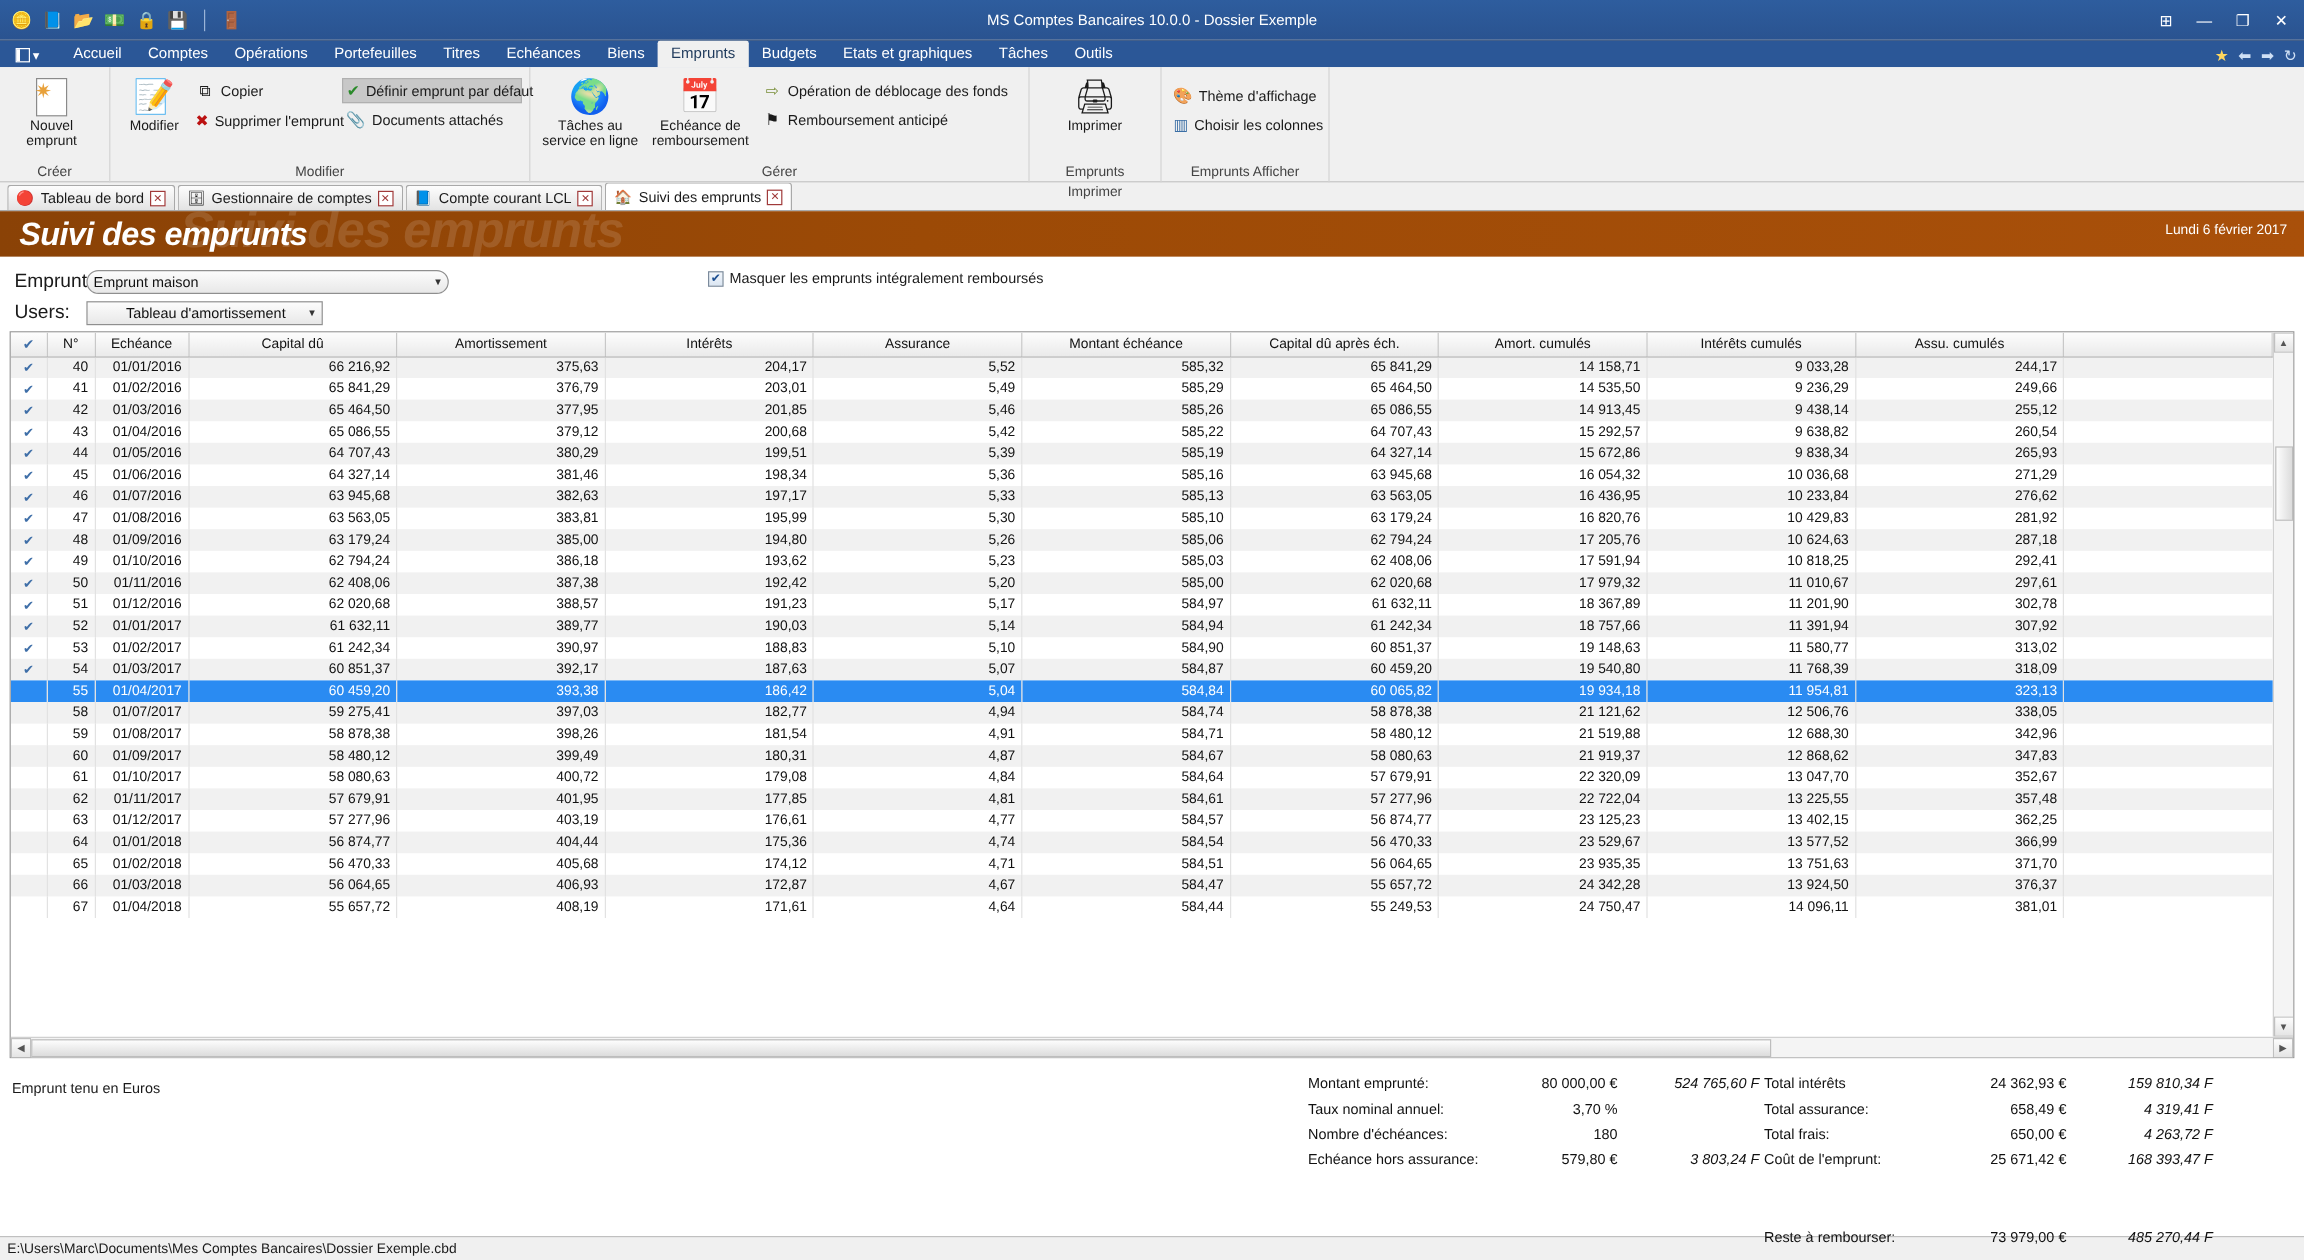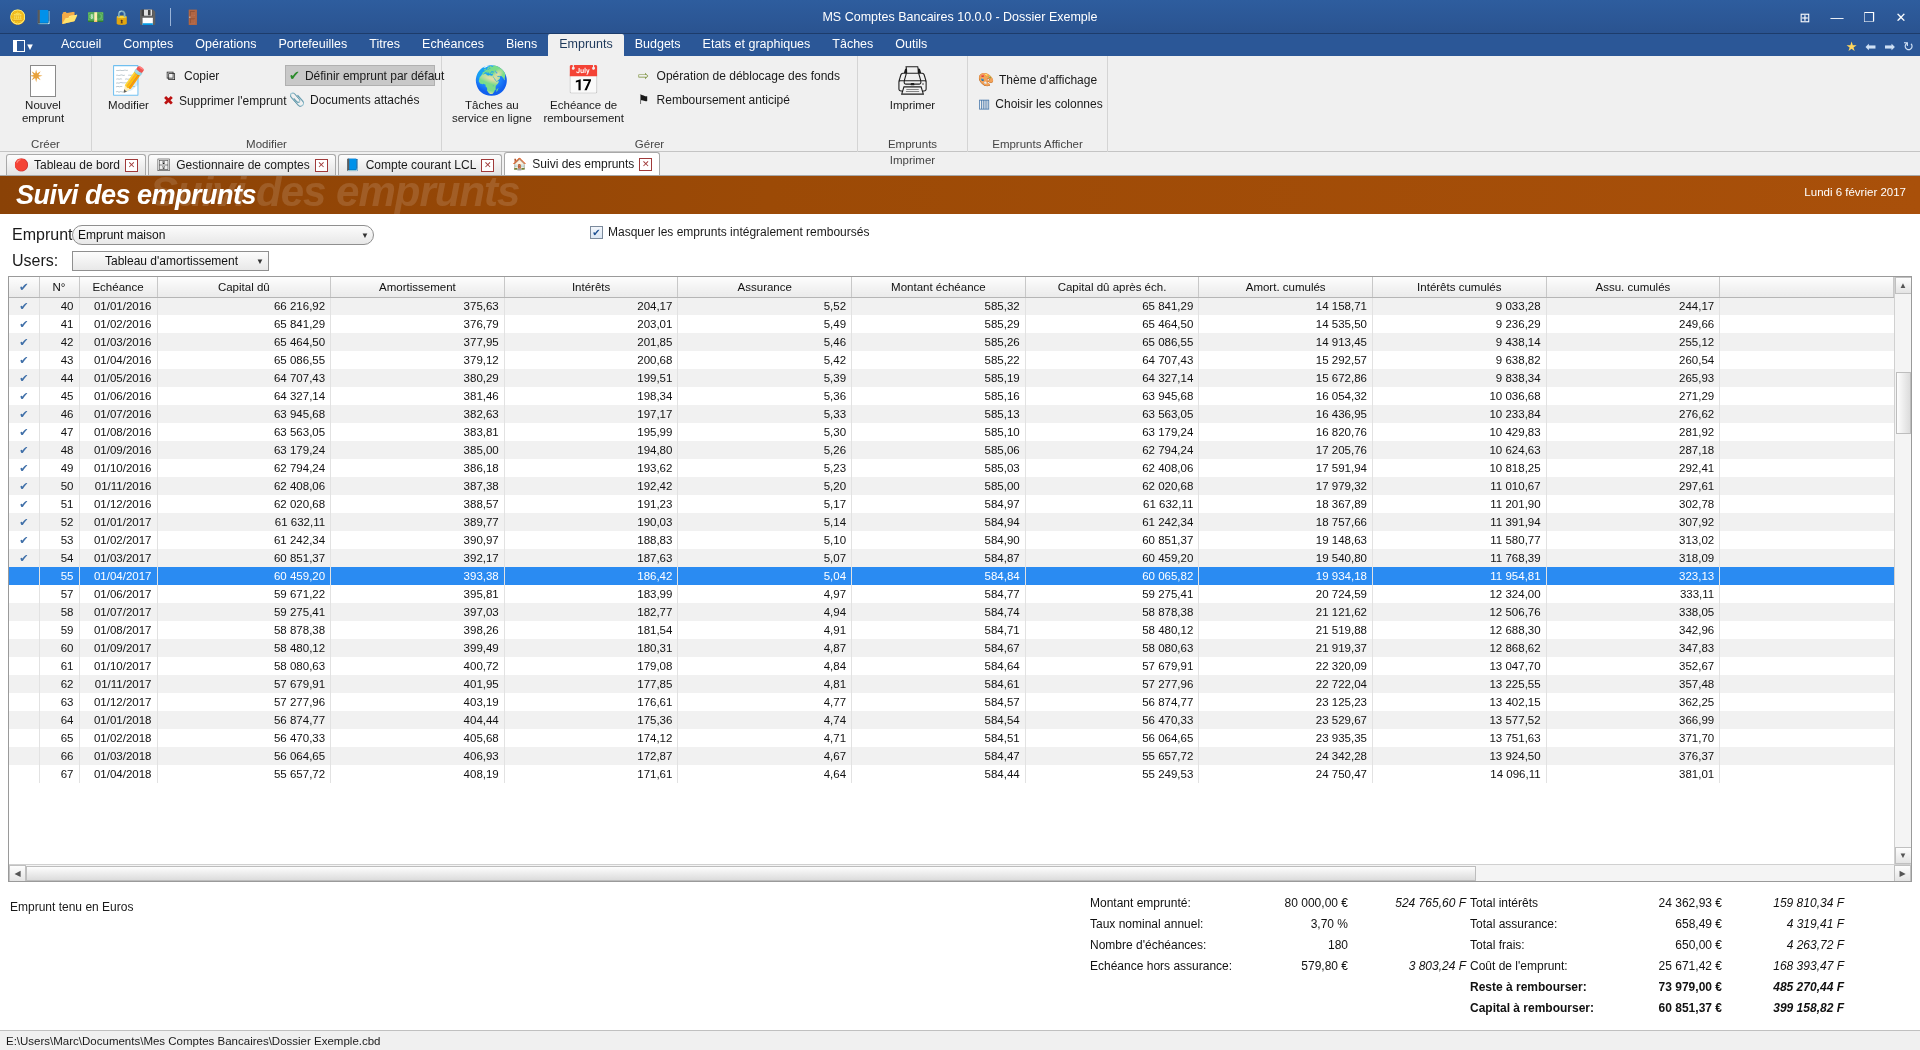--- a/index.html
+++ b/index.html
@@ -365,21 +365,21 @@
   .currency-note {
     position: absolute; left: 10px; top: 18px;
     font-size: 12px; color: #1a1a1a;
   }
   .sum-cols {
     position: absolute; left: 1090px; top: 10px;
     display: flex; gap: 0;
   }
   .sum-block { display: flex; flex-direction: column; }
   .sum-row { display: flex; height: 21px; align-items: center; font-size: 12px; color: #111; }
-  .sum-row.bold { font-weight: bold; }
+  .sum-row.bold { font-weight: normal; margin-top: 44px; }
   .sum-lab { width: 160px; text-align: left; }
   .sum-val { width: 104px; text-align: right; padding-right: 6px; }
   .sum-franc { width: 116px; text-align: right; font-style: italic; padding-right: 4px; }
   .sum-block.right .sum-lab { width: 148px; }
   .sum-block.right .sum-val { width: 110px; }
   .sum-block.right .sum-franc { width: 120px; }
 
   
   .statusbar {
     flex: 0 0 20px;
@@ -844,35 +844,20 @@
                 <td class="c-num">393,38</td>
                 <td class="c-num">186,42</td>
                 <td class="c-num">5,04</td>
                 <td class="c-num">584,84</td>
                 <td class="c-num">60 065,82</td>
                 <td class="c-num">19 934,18</td>
                 <td class="c-num">11 954,81</td>
                 <td class="c-num">323,13</td>
                 <td class="c-pad"></td>
               </tr>
-              <tr class="">
-                <td class="c-check col-check"></td>
-                <td class="c-num col-num">57</td>
-                <td class="c-date col-date">01/06/2017</td>
-                <td class="c-num">59 671,22</td>
-                <td class="c-num">395,81</td>
-                <td class="c-num">183,99</td>
-                <td class="c-num">4,97</td>
-                <td class="c-num">584,77</td>
-                <td class="c-num">59 275,41</td>
-                <td class="c-num">20 724,59</td>
-                <td class="c-num">12 324,00</td>
-                <td class="c-num">333,11</td>
-                <td class="c-pad"></td>
-              </tr>
               <tr class="alt">
                 <td class="c-check col-check"></td>
                 <td class="c-num col-num">58</td>
                 <td class="c-date col-date">01/07/2017</td>
                 <td class="c-num">59 275,41</td>
                 <td class="c-num">397,03</td>
                 <td class="c-num">182,77</td>
                 <td class="c-num">4,94</td>
                 <td class="c-num">584,74</td>
                 <td class="c-num">58 878,38</td>

